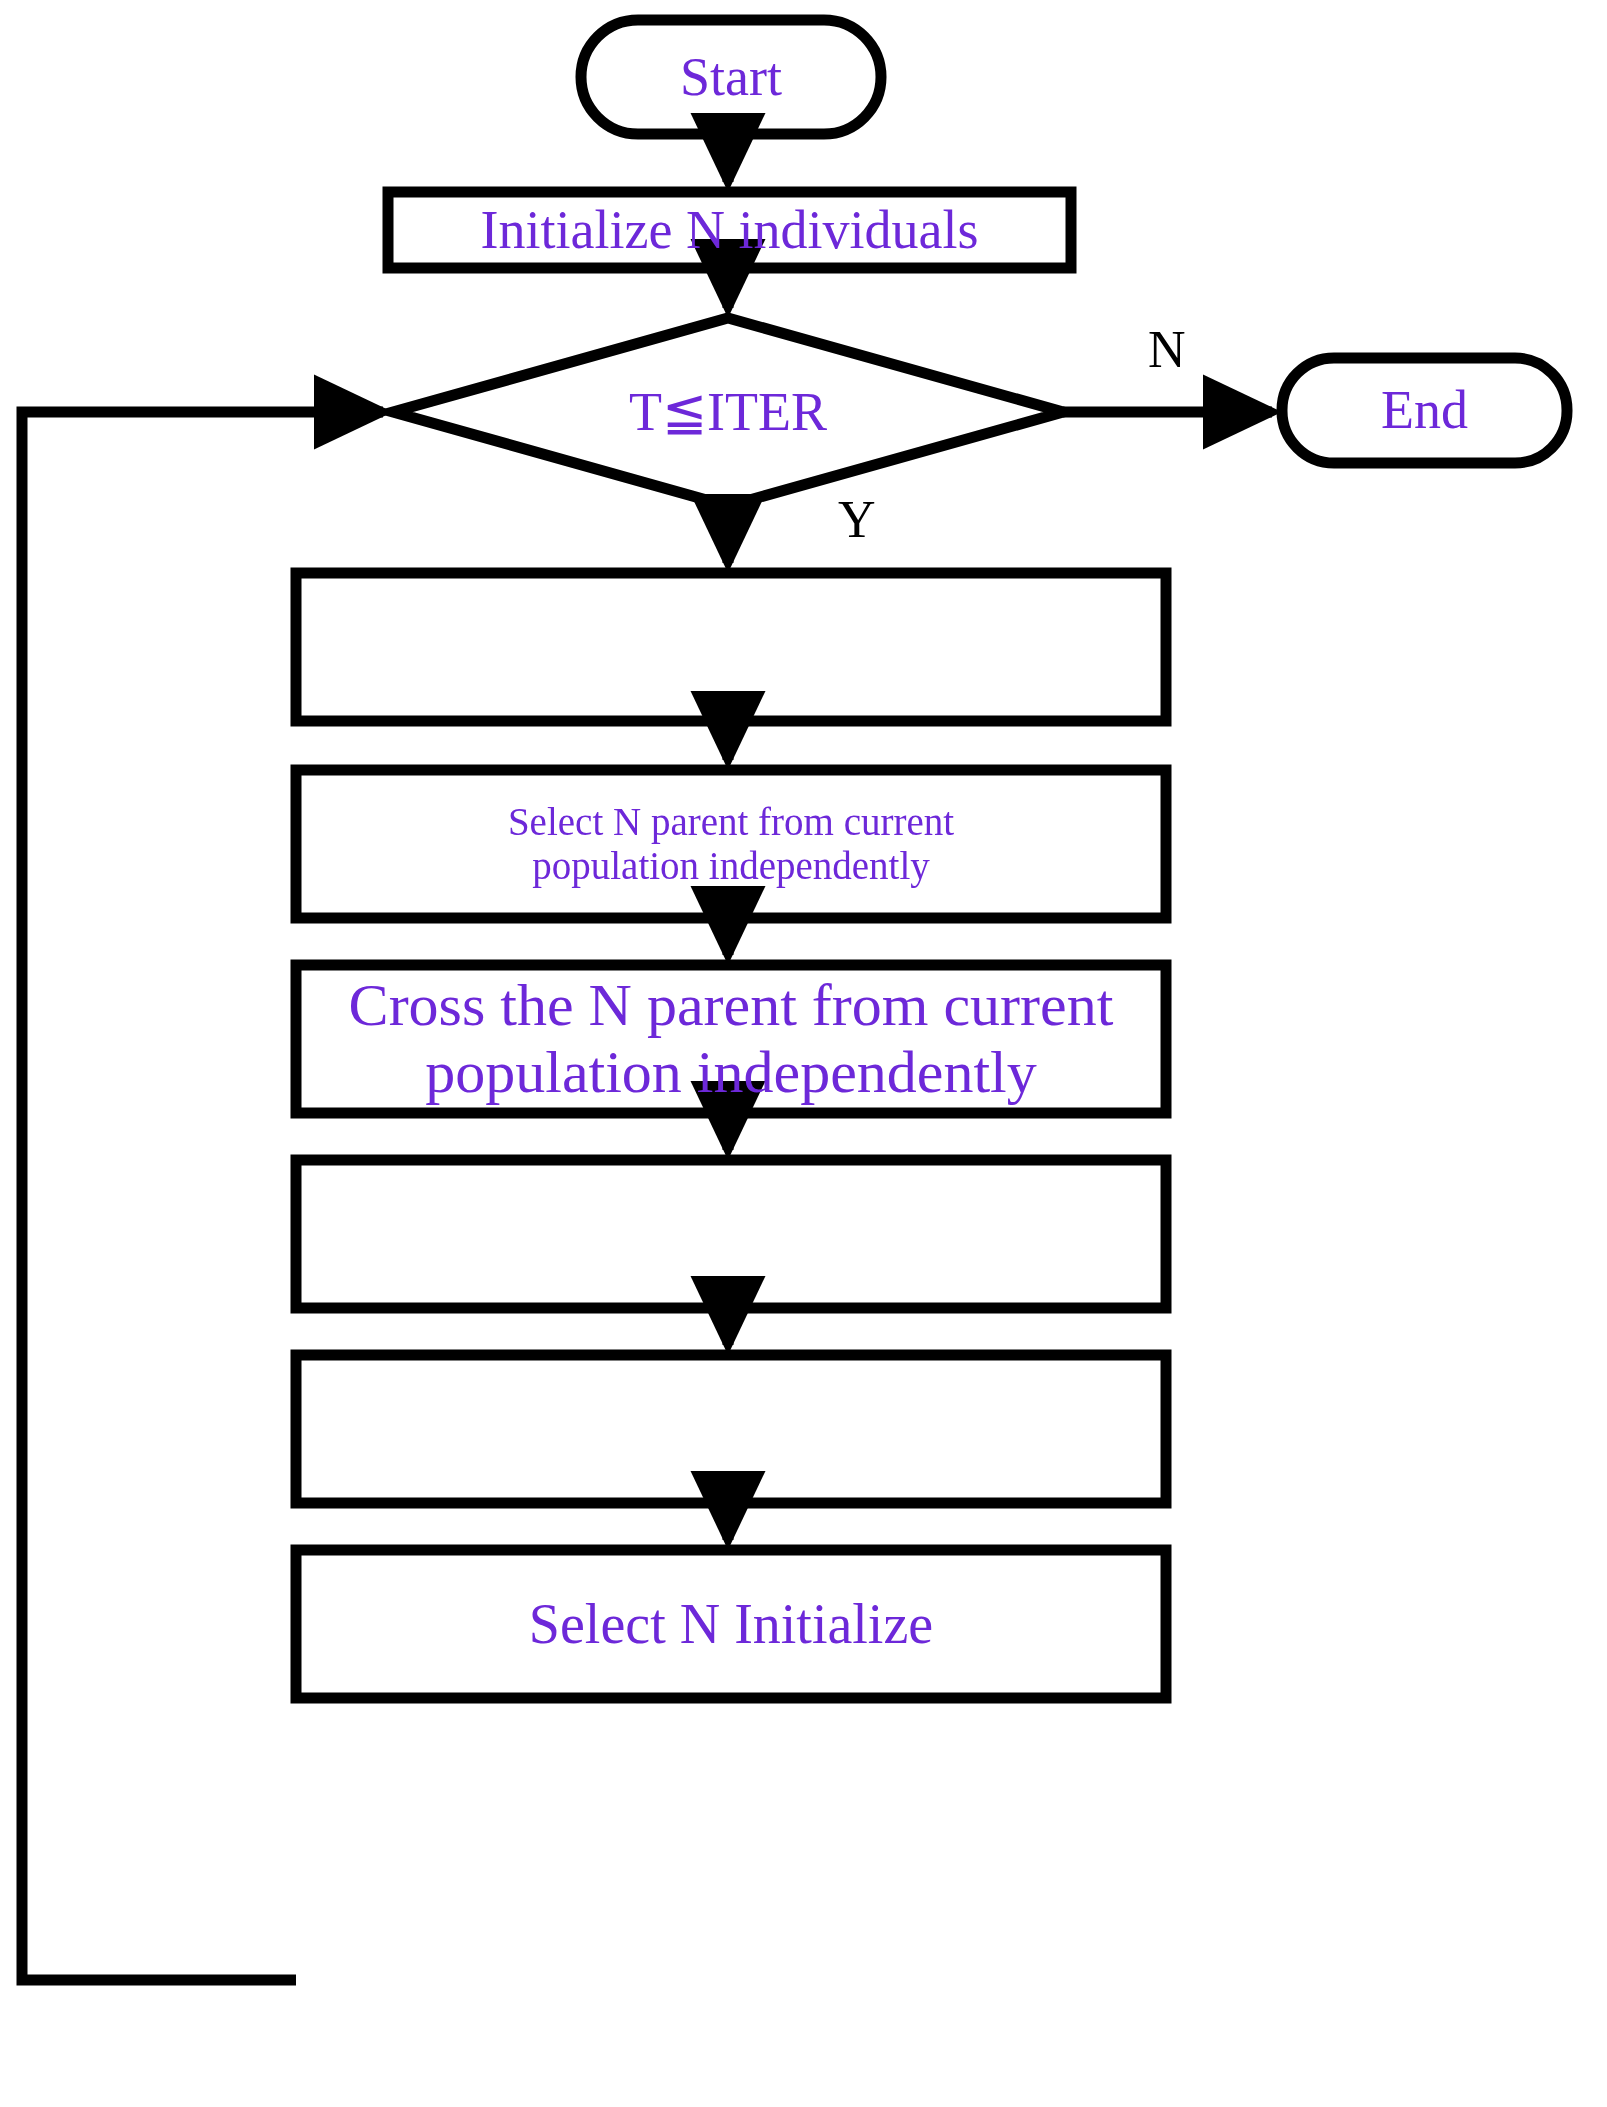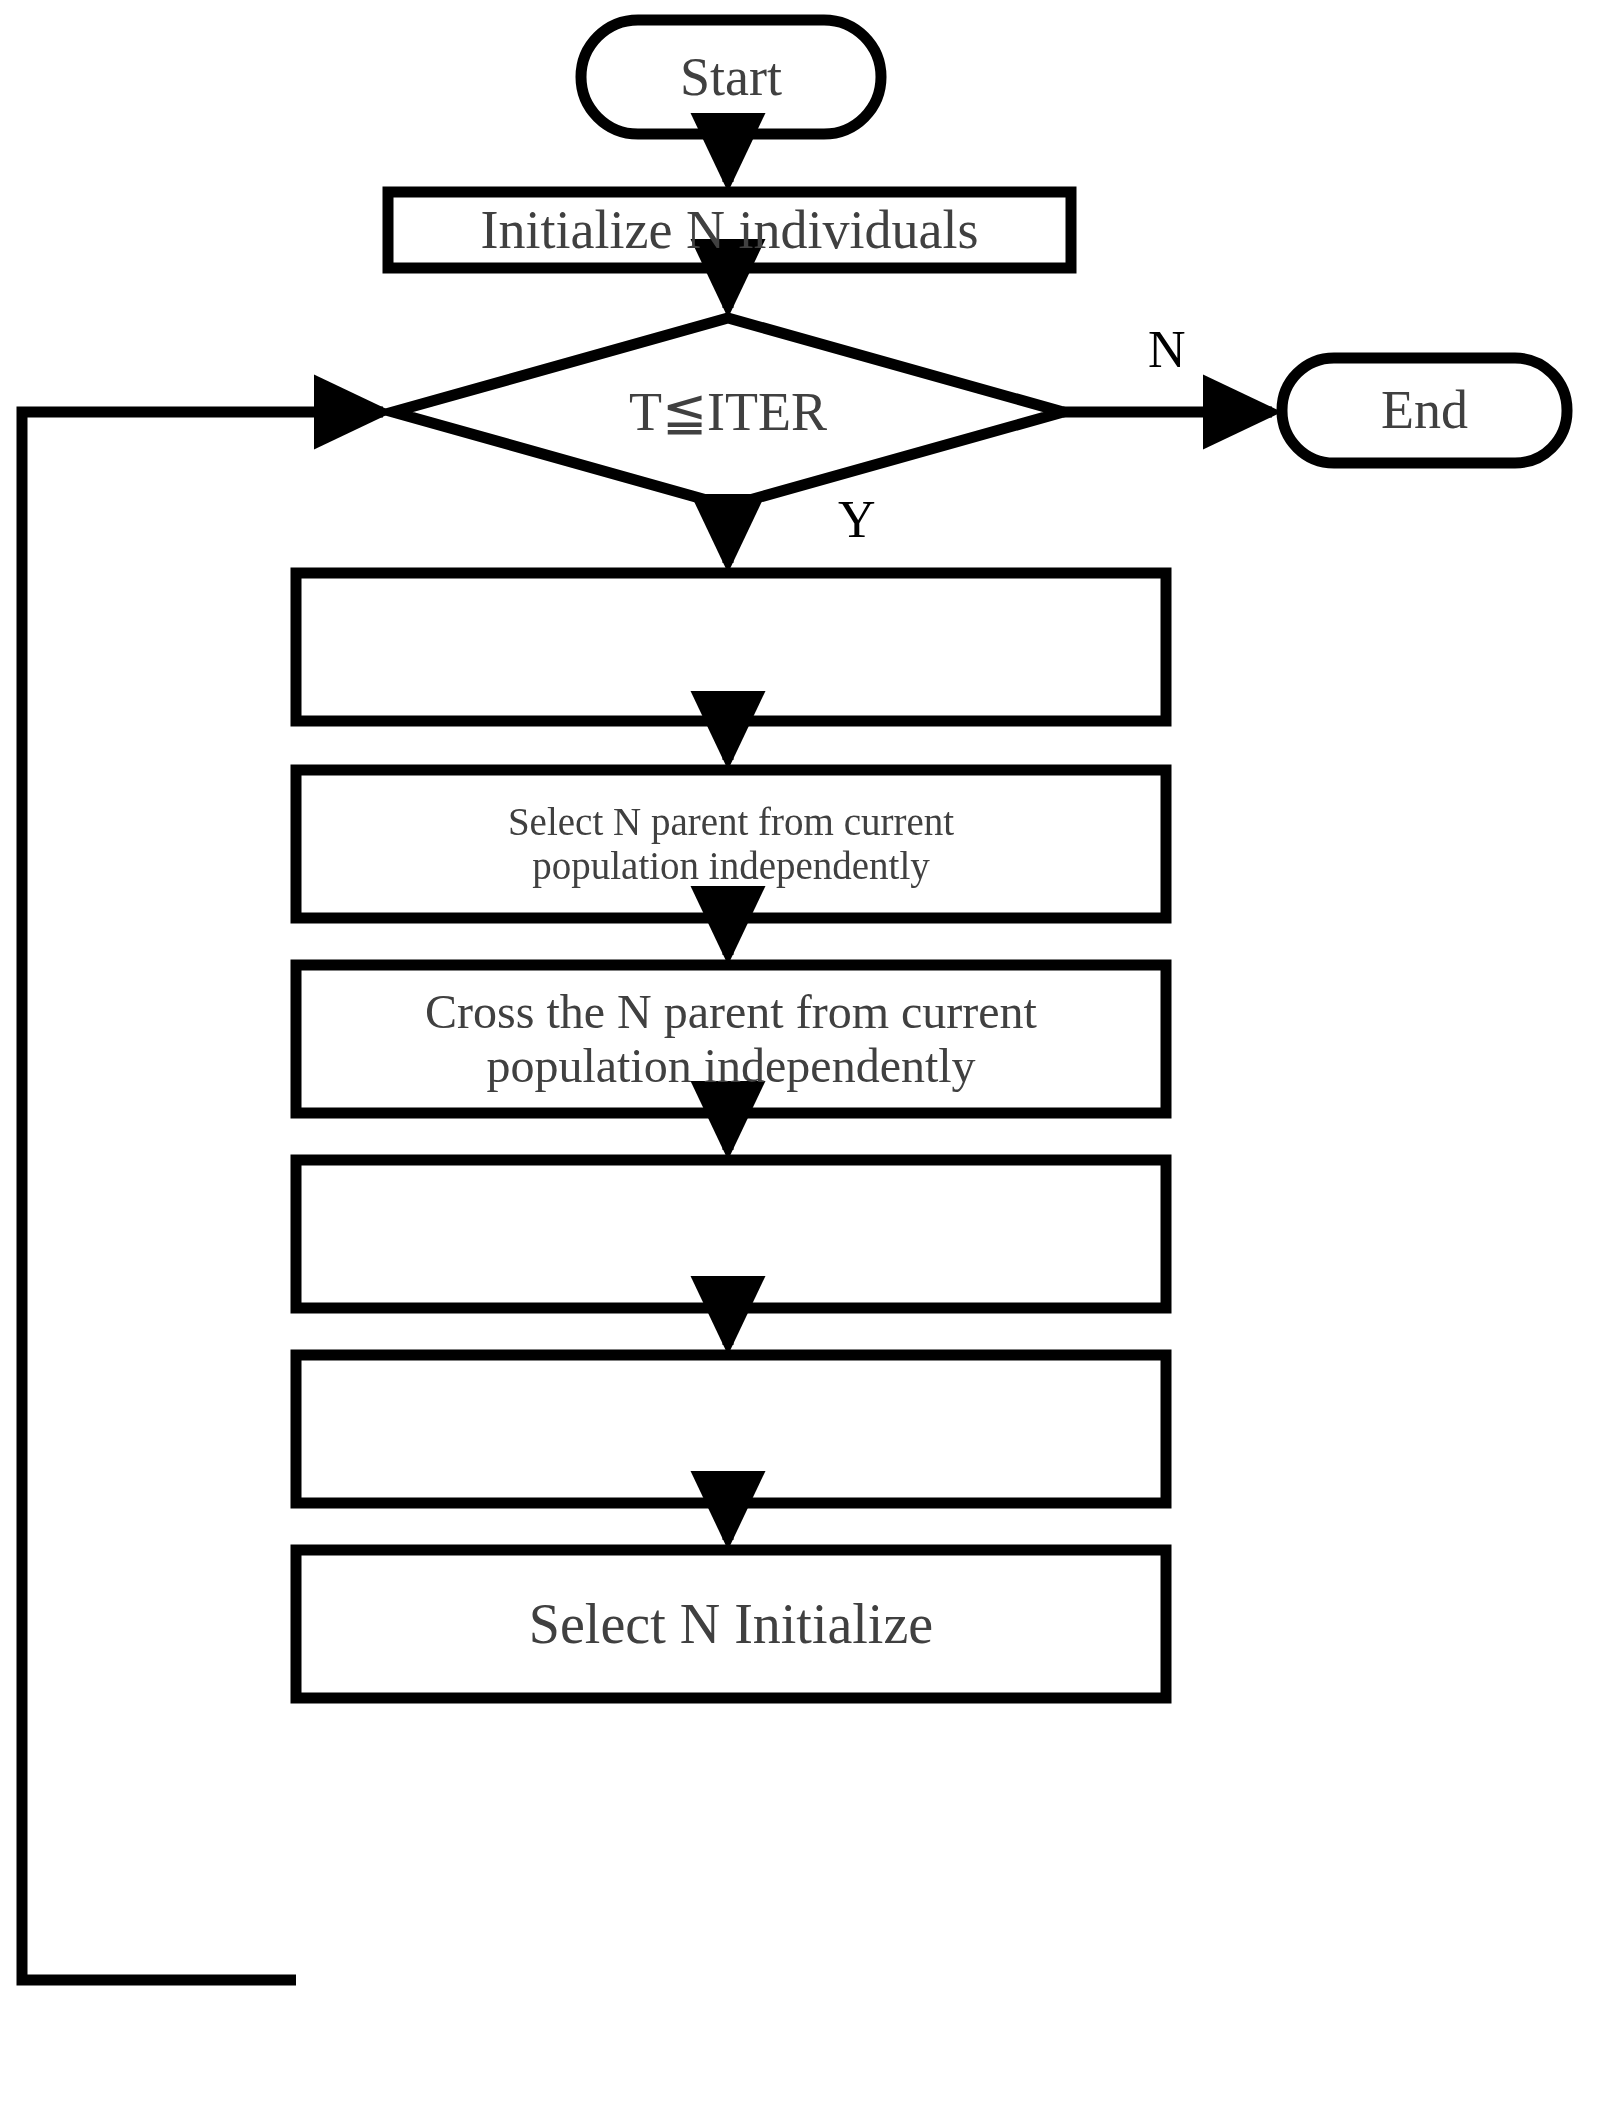--- a/index.html
+++ b/index.html
@@ -24,21 +24,21 @@
     width: 1607px;
     height: 2107px;
     display: block;
   }
   .node-text {
     position: absolute;
     display: flex;
     align-items: center;
     justify-content: center;
     text-align: center;
-    color: #404040;
+    color: #6d28d9;
     line-height: 1.12;
     white-space: pre-line;
     pointer-events: none;
     font-family: "Liberation Serif", "DejaVu Serif", serif;
   }
   .edge-label {
     position: absolute;
     color: #000000;
     font-family: "Liberation Serif", "DejaVu Serif", serif;
     font-size: 52px;
@@ -104,21 +104,21 @@
   <div class="node-text" style="left:388px; top:192px; width:683px; height:76px; font-size:54px;">Initialize N individuals</div>
 
   <div class="node-text" style="left:1282px; top:358px; width:285px; height:105px; font-size:54px;">End</div>
 
   <div class="node-text" style="left:455px; top:375px; width:546px; height:74px; font-size:54px;">T≦ITER</div>
 
 
   <div class="node-text" style="left:296px; top:770px; width:870px; height:148px; font-size:39px;">Select N parent from current
 population independently</div>
 
-  <div class="node-text" style="left:296px; top:965px; width:870px; height:148px; font-size:48px;">Cross the N parent from current
+  <div class="node-text" style="left:296px; top:965px; width:870px; height:148px; font-size:60px;">Cross the N parent from current
 population independently</div>
 
 
 
   <div class="node-text" style="left:296px; top:1550px; width:870px; height:148px; font-size:56px;">Select N Initialize</div>
 
   <div class="edge-label" style="left:1148px; top:324px;">N</div>
 
   <div class="edge-label" style="left:838px; top:494px;">Y</div>
 

